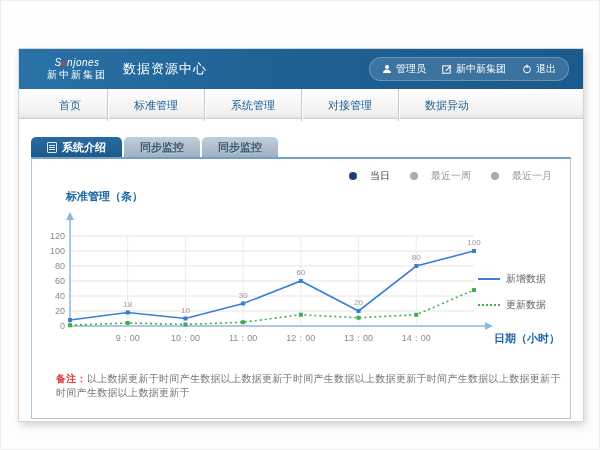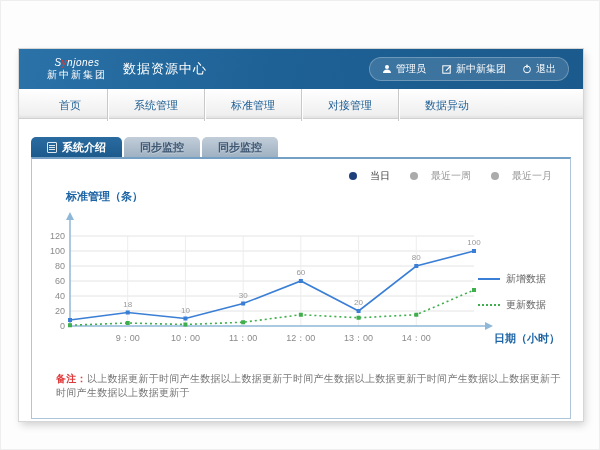--- a/index.html
+++ b/index.html
@@ -98,22 +98,22 @@
                 <rect x="4.4" y="0.6" width="1.2" height="3.4" fill="#fff"></rect>
               </svg>
             </span>
             <span>退出</span>
           </div>
         </div>
     </div>
 
     <div class="nav">
         <div class="nav-item">首页</div>
+        <div class="nav-item">标准管理</div>
         <div class="nav-item">系统管理</div>
-        <div class="nav-item">标准管理</div>
         <div class="nav-item">对接管理</div>
         <div class="nav-item">数据异动</div>
       </div>
 
     <div class="tabs">
         <div class="tab active">
           <span class="tab-doc"></span>
           <span>系统介绍</span>
         </div>
         <div class="tab inactive">

